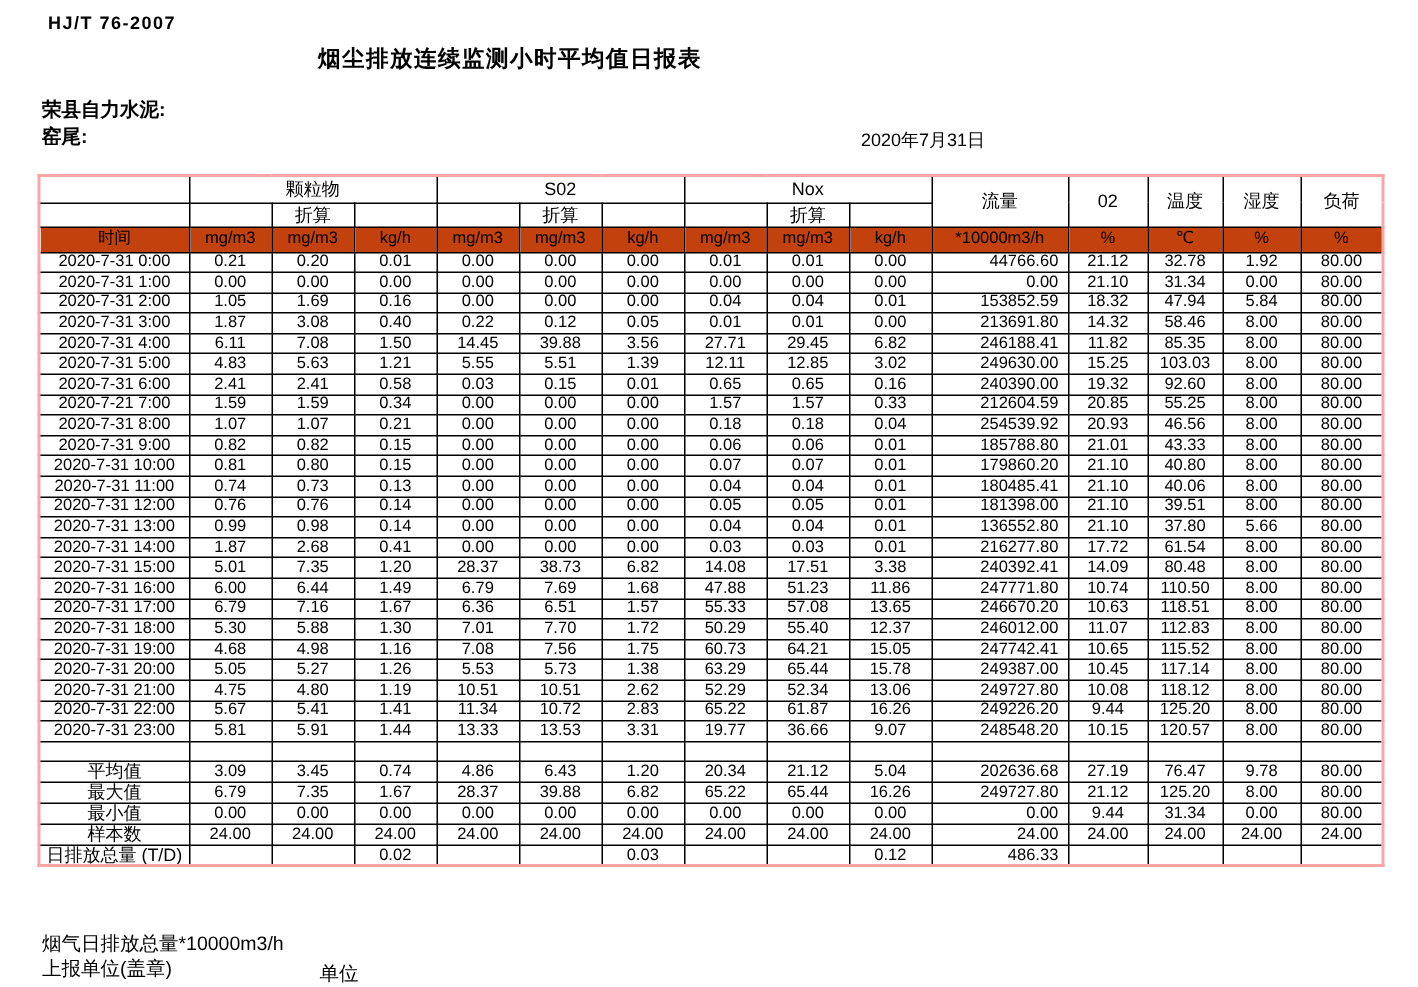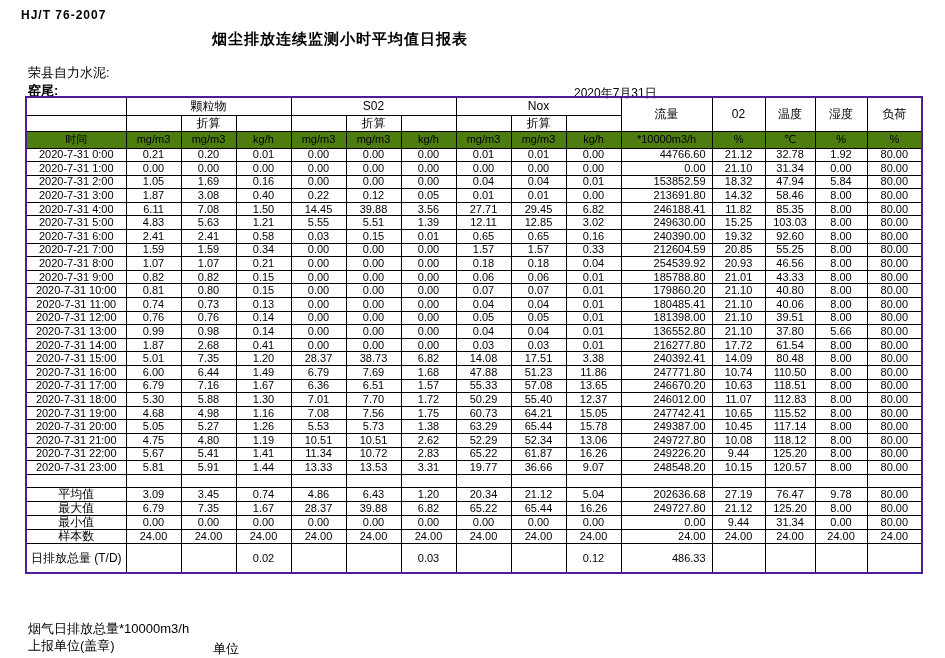--- a/index.html
+++ b/index.html
@@ -2,49 +2,49 @@
 <html><head>
 <meta charset="utf-8">
 <style>
   html,body{margin:0;padding:0;}
   body{
     width:945px;height:658px;background:#ffffff;position:relative;
     font-family:"Liberation Sans","DejaVu Sans",sans-serif;color:#000;
     -webkit-font-smoothing:none;
   }
   .abs{position:absolute;white-space:nowrap;}
-  .std{left:21px;top:8px;font-size:12px;font-weight:bold;letter-spacing:1px;}
+  .std{left:32px;top:8px;font-size:12px;font-weight:bold;letter-spacing:1px;}
   .title{left:212px;top:30px;font-size:15px;font-weight:bold;letter-spacing:1px;}
-  .company{left:28px;top:64px;font-size:13px;font-weight:normal;}
+  .company{left:28px;top:64px;font-size:13px;font-weight:bold;}
   .location{left:28px;top:82px;font-size:13px;font-weight:bold;}
   .date{left:574px;top:85px;font-size:12px;}
   table.report{
-    position:absolute;left:25px;top:96px;width:897px;
+    position:absolute;left:25px;top:116px;width:897px;
     border-collapse:collapse;table-layout:fixed;
-    border:2px solid #4c1d95;font-size:11px;
+    border:2px solid #fca5a5;font-size:11px;
   }
   table.report td{
     border:1px solid #000;padding:0;line-height:1;
     text-align:center;vertical-align:middle;overflow:hidden;white-space:nowrap;
   }
   tr.h1{height:18px;} tr.h1 td{font-size:12px;}
   tr.h2{height:16px;} tr.h2 td{font-size:12px;}
   tr.h3{height:17px;}
-  tr.h3 td{background:#4d7c0f;font-size:11px;}
+  tr.h3 td{background:#c2410c;font-size:11px;}
   td.time-head{font-size:13px;}
   td.single-head{font-size:13px;}
   td.bl{border-left:2px solid #000;}
   tr.data-row{height:13.6px;}
   td.time{text-align:right;padding-right:3px;white-space:pre;font-size:11px;}
   td.v{text-align:center;}
   td.v.c9{text-align:right;padding-right:6px;}
   tr.spacer-row{height:13px;}
   tr.sum-row{height:14px;}
   td.sum-label{text-align:right;padding-right:3px;font-size:12px;}
-  tr.total-row{height:30px;}
+  tr.total-row{height:14px;}
   td.total-label{text-align:left;font-size:12px;overflow:visible;}
   .foot1{left:28px;top:620px;font-size:13px;}
   .foot2{left:28px;top:637px;font-size:13px;}
   .foot3{left:213px;top:640px;font-size:13px;}
 </style>
 </head>
 <body>
 
 <div class="abs std">HJ/T  76-2007</div>
 <div class="abs title">烟尘排放连续监测小时平均值日报表</div>

